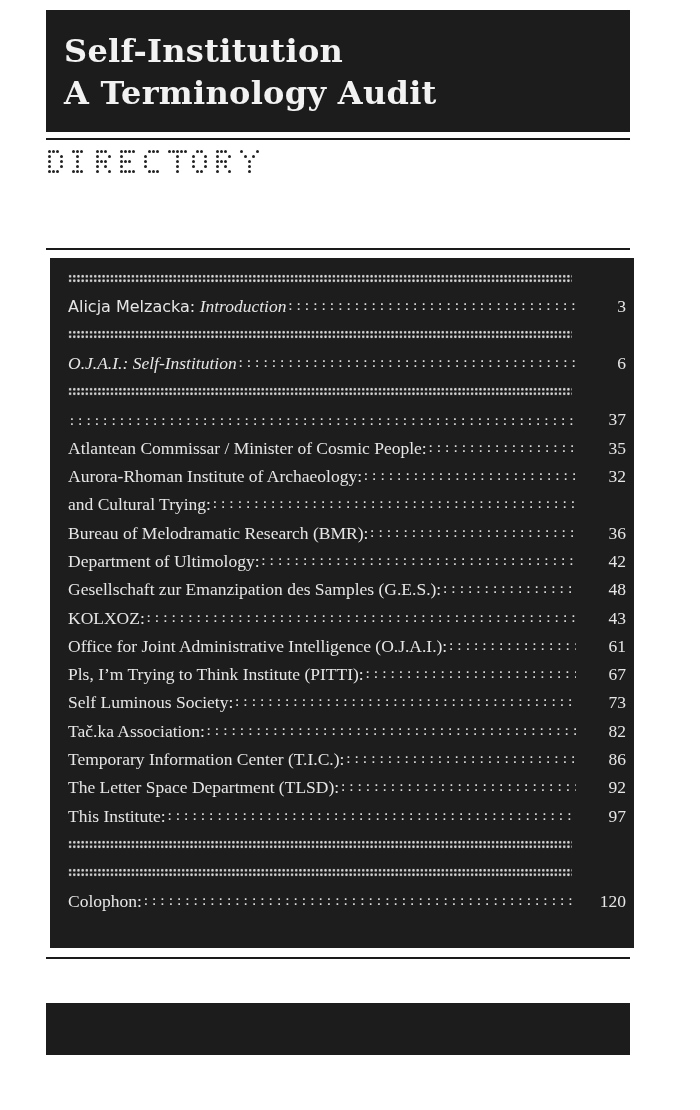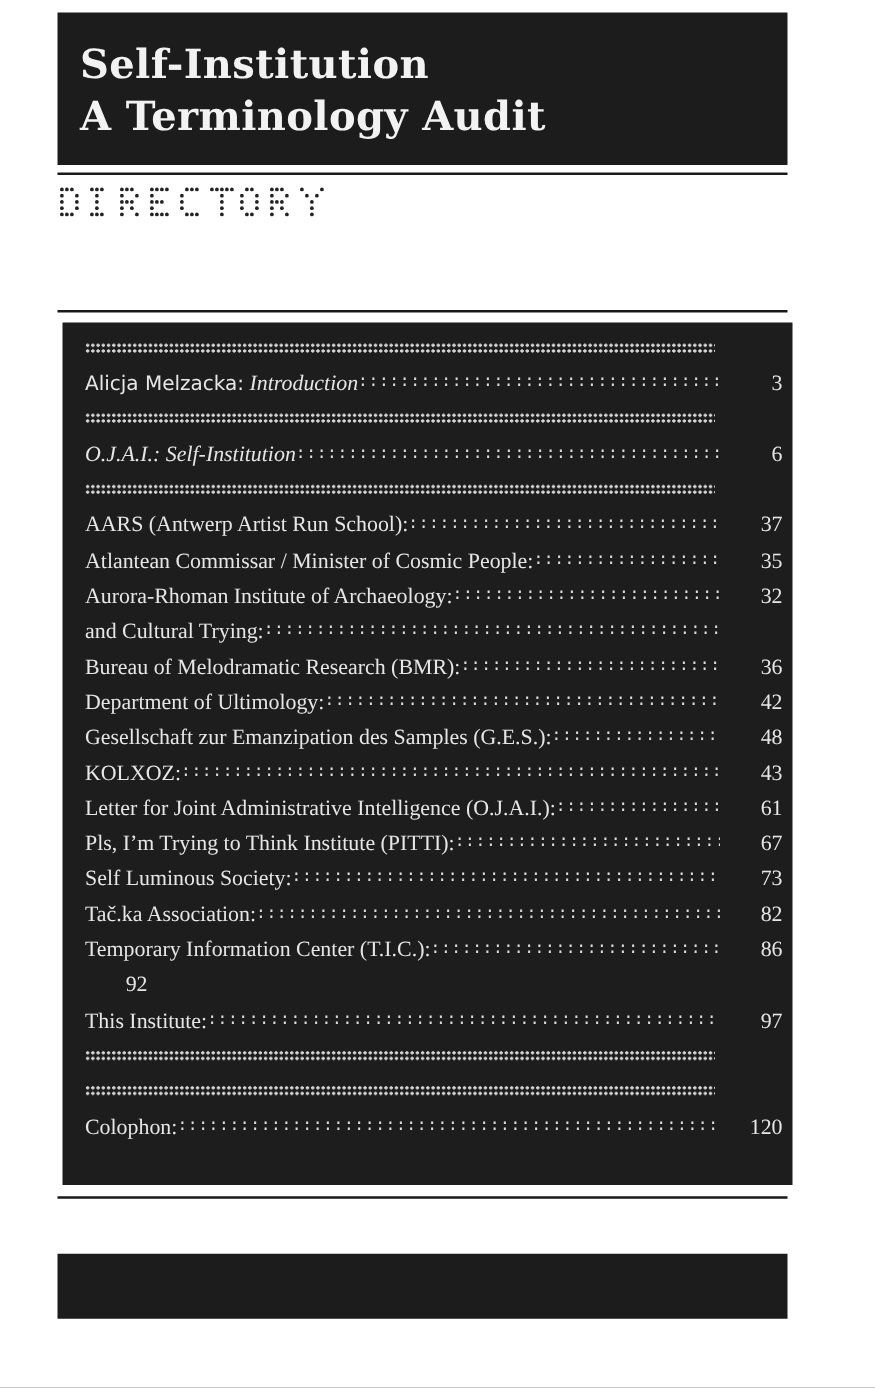--- a/index.html
+++ b/index.html
@@ -403,21 +403,20 @@
         <span class="toc-text"><span class="ital">O.J.A.I.:</span> <span class="ital">Self-Institution</span></span>
         <span class="leader"></span>
       </div>
       <span class="toc-page">6</span>
     </div>
     <div class="sep-row">
       <div class="sep-dots"></div>
     </div>
     <div class="toc-row">
       <div class="toc-entry">
-        <span class="toc-text"><span>AARS (Antwerp Artist Run School):</span></span>
         <span class="leader"></span>
       </div>
       <span class="toc-page">37</span>
     </div>
     <div class="toc-row">
       <div class="toc-entry">
         <span class="toc-text"><span>Atlantean Commissar / Minister of Cosmic People:</span></span>
         <span class="leader"></span>
       </div>
       <span class="toc-page">35</span>
@@ -459,21 +458,21 @@
     </div>
     <div class="toc-row">
       <div class="toc-entry">
         <span class="toc-text"><span>KOLXOZ:</span></span>
         <span class="leader"></span>
       </div>
       <span class="toc-page">43</span>
     </div>
     <div class="toc-row">
       <div class="toc-entry">
-        <span class="toc-text"><span>Letter for Joint Administrative Intelligence (O.J.A.I.):</span></span>
+        <span class="toc-text"><span>Office for Joint Administrative Intelligence (O.J.A.I.):</span></span>
         <span class="leader"></span>
       </div>
       <span class="toc-page">61</span>
     </div>
     <div class="toc-row">
       <div class="toc-entry">
         <span class="toc-text"><span>Pls, I’m Trying to Think Institute (PITTI):</span></span>
         <span class="leader"></span>
       </div>
       <span class="toc-page">67</span>
@@ -493,20 +492,24 @@
       <span class="toc-page">82</span>
     </div>
     <div class="toc-row">
       <div class="toc-entry">
         <span class="toc-text"><span>Temporary Information Center (T.I.C.):</span></span>
         <span class="leader"></span>
       </div>
       <span class="toc-page">86</span>
     </div>
     <div class="toc-row">
+      <div class="toc-entry">
+        <span class="toc-text"><span>The Letter Space Department (TLSD):</span></span>
+        <span class="leader"></span>
+      </div>
       <span class="toc-page">92</span>
     </div>
     <div class="toc-row">
       <div class="toc-entry">
         <span class="toc-text"><span>This Institute:</span></span>
         <span class="leader"></span>
       </div>
       <span class="toc-page">97</span>
     </div>
     <div class="sep-row">

